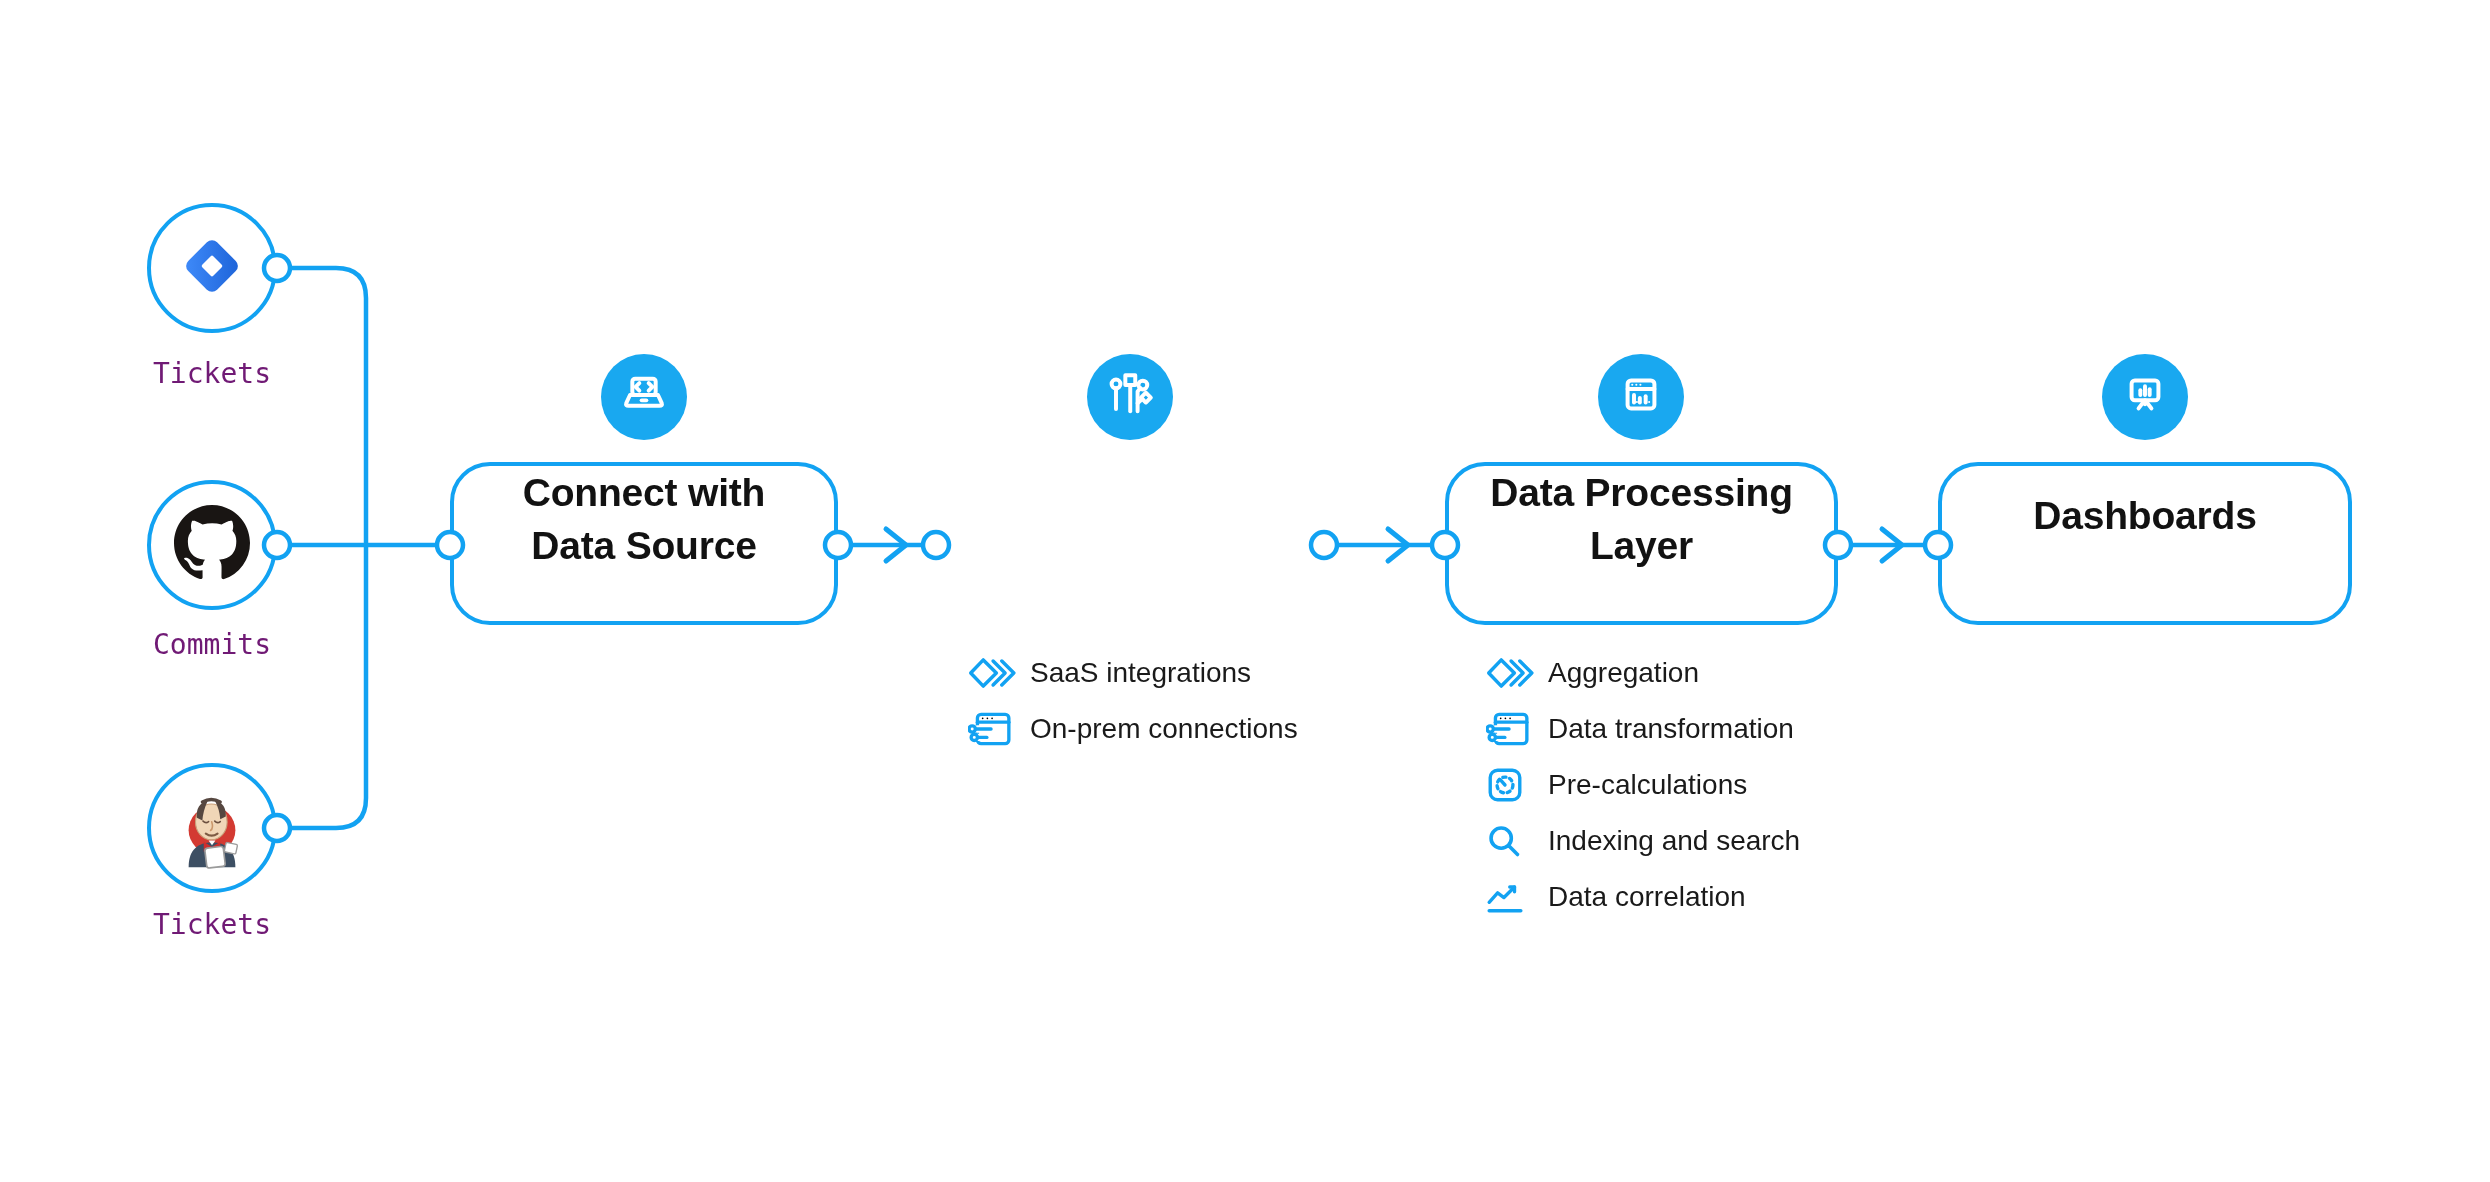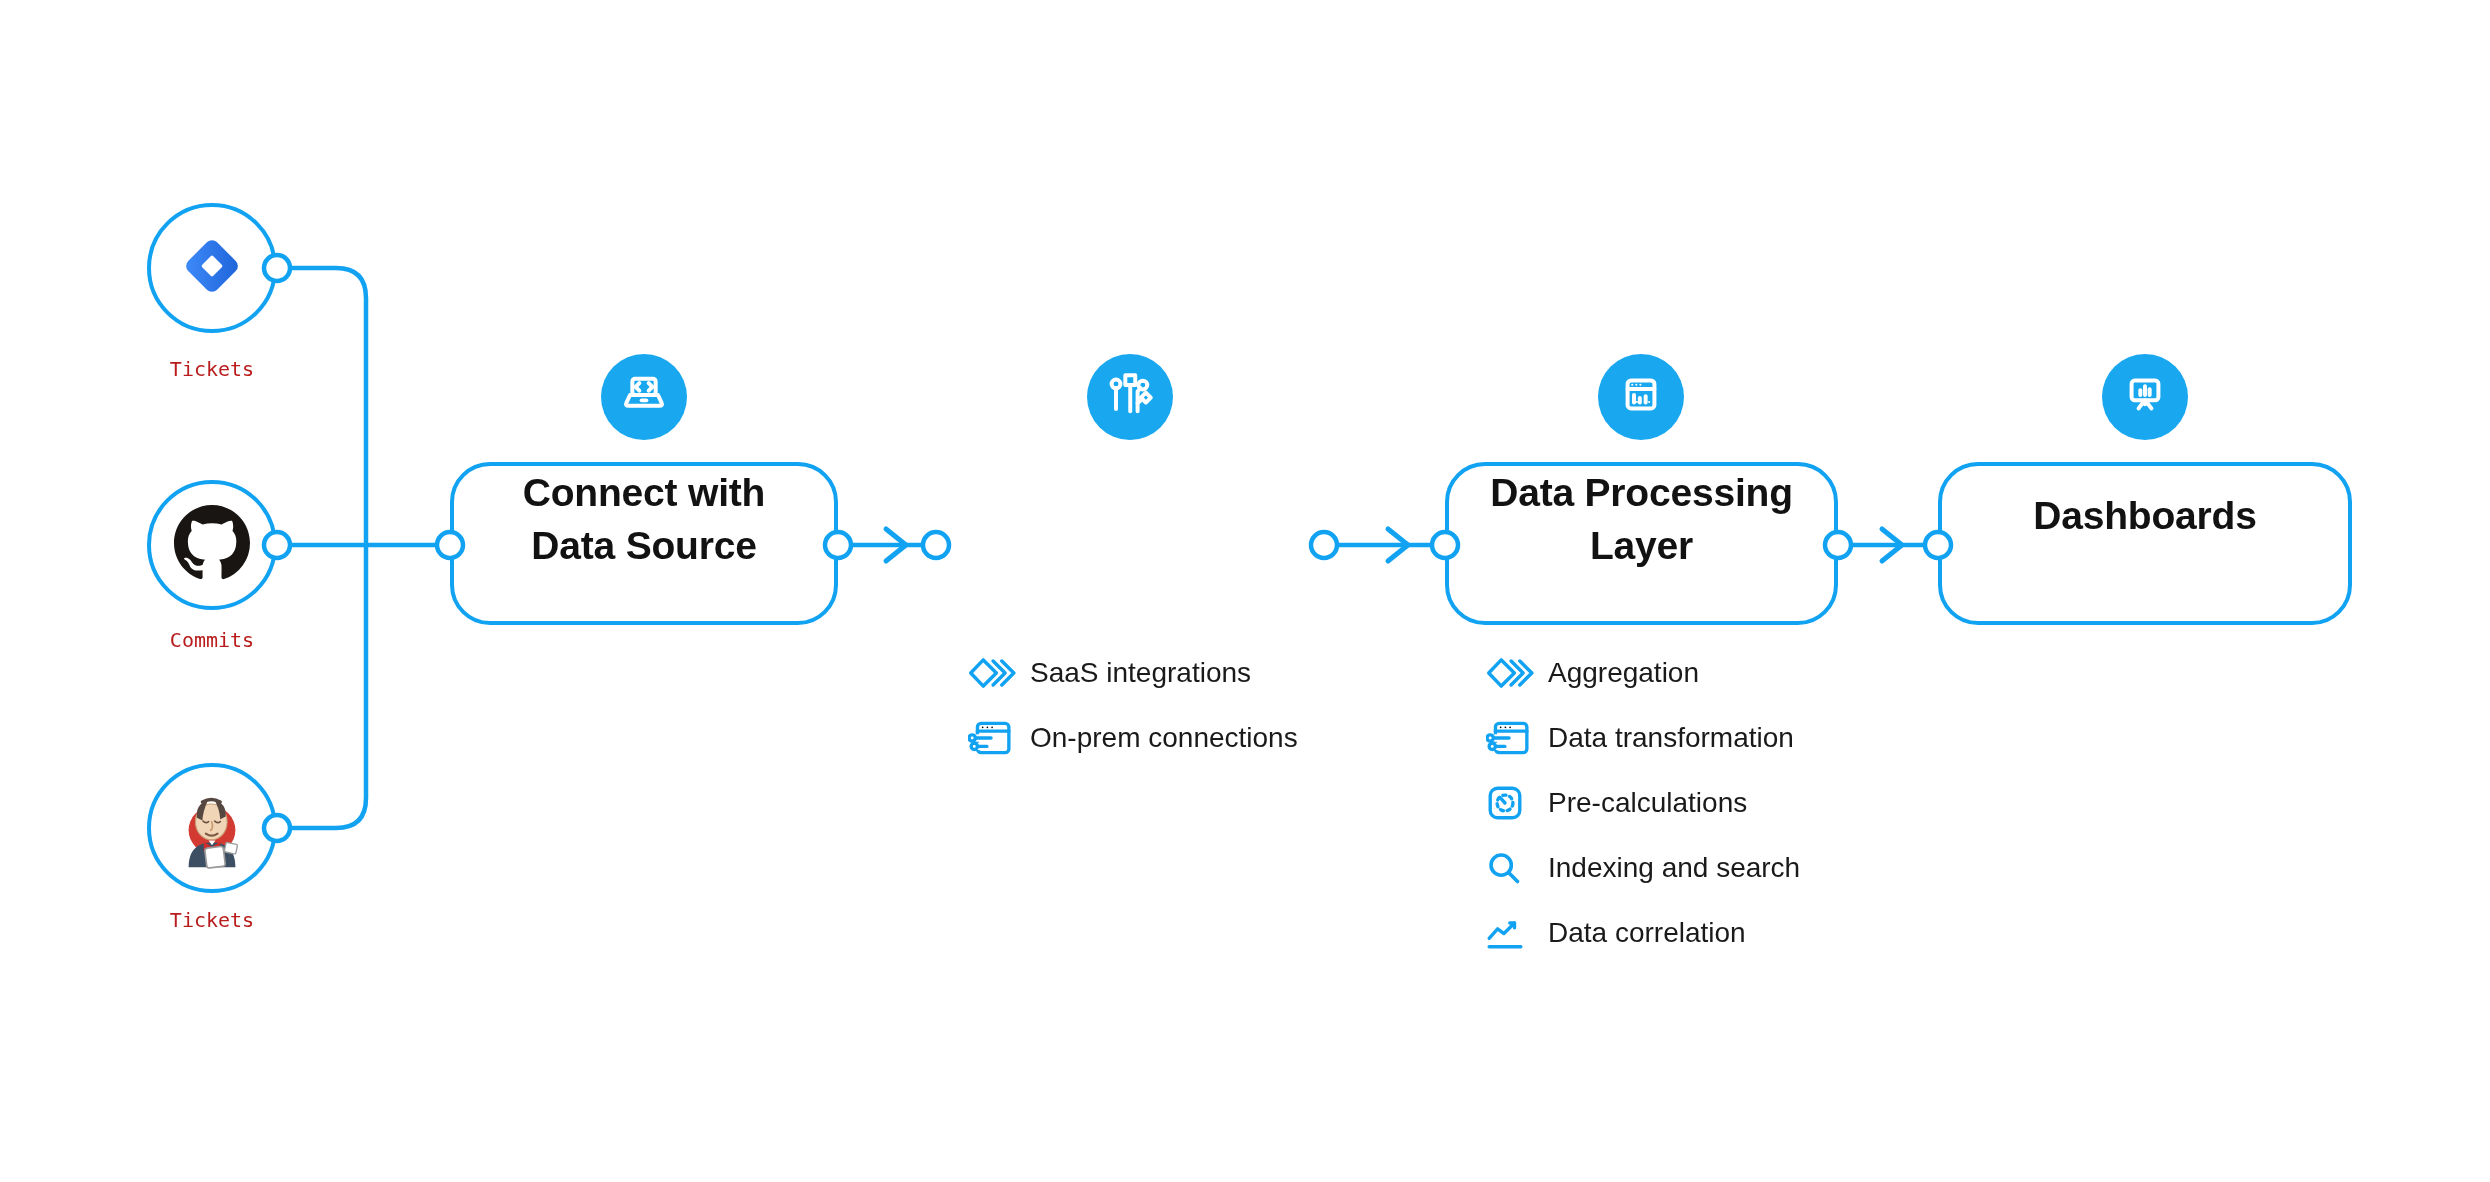--- a/index.html
+++ b/index.html
@@ -8,21 +8,21 @@
     font-family:"Liberation Sans",sans-serif;
   }
   svg.layer{position:absolute;left:0;top:0;pointer-events:none;}
   
   .source-circle{
     position:absolute;width:130px;height:130px;border:4px solid #12a2f2;border-radius:50%;
     background:#fff;box-sizing:border-box;display:flex;align-items:center;justify-content:center;z-index:2;
   }
   .source-label{
     position:absolute;width:220px;text-align:center;z-index:2;
-    font-family:"DejaVu Sans Mono",monospace;font-size:20px;color:#b91c1c;font-weight:500;letter-spacing:0;
+    font-family:"DejaVu Sans Mono",monospace;font-size:28px;color:#701a75;font-weight:500;letter-spacing:0;
   }
   
   .stage-box{
     position:absolute;top:462px;height:163px;box-sizing:border-box;background:#fff;
     border:4px solid #12a2f2;border-radius:40px;z-index:2;
     display:flex;justify-content:center;
   }
   .stage-box.single{align-items:flex-start;padding-top:23px;}
   .stage-title{
     font-weight:bold;font-size:39px;line-height:53px;color:#121212;text-align:center;letter-spacing:-0.2px;
@@ -30,21 +30,21 @@
   .t1 .stage-title{max-width:300px;}
   .t2 .stage-title{max-width:240px;}
   .t3 .stage-title{max-width:350px;}
   .t4 .stage-title{max-width:370px;}
   
   .stage-icon{
     position:absolute;top:354px;width:86px;height:86px;border-radius:50%;background:#19a8f0;
     display:flex;align-items:center;justify-content:center;z-index:2;
   }
   
-  .stage-list{position:absolute;z-index:2;display:flex;flex-direction:column;gap:25px;}
+  .stage-list{position:absolute;z-index:2;display:flex;flex-direction:column;gap:16px;}
   .feature-item{display:flex;align-items:center;height:40px;}
   .icon-slot{width:62px;display:flex;align-items:center;}
   .feature-label{font-size:28px;color:#1a1a1a;letter-spacing:0;}
   .li-icon{stroke:#12a2f2;fill:none;stroke-width:3.2;stroke-linecap:round;stroke-linejoin:round;}
   .glyph{stroke:#fff;fill:none;stroke-width:3.4;stroke-linecap:round;stroke-linejoin:round;}
 </style>
 </head>
 <body>
 
 <div id="canvas">

